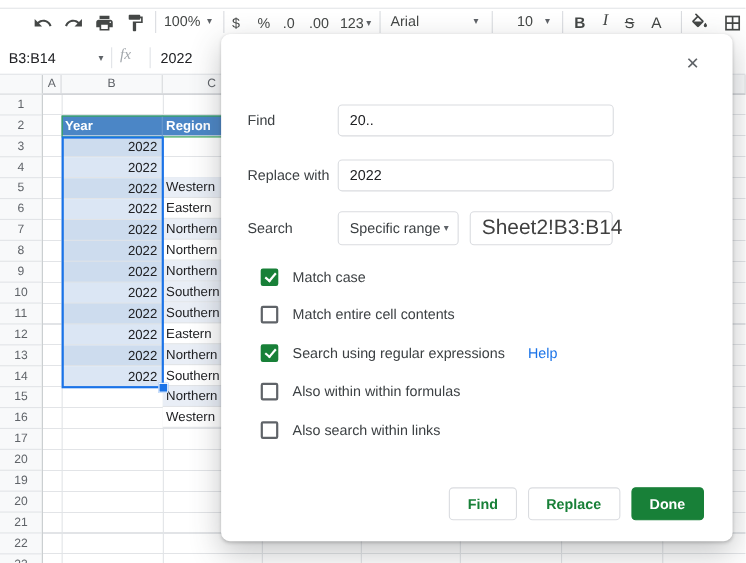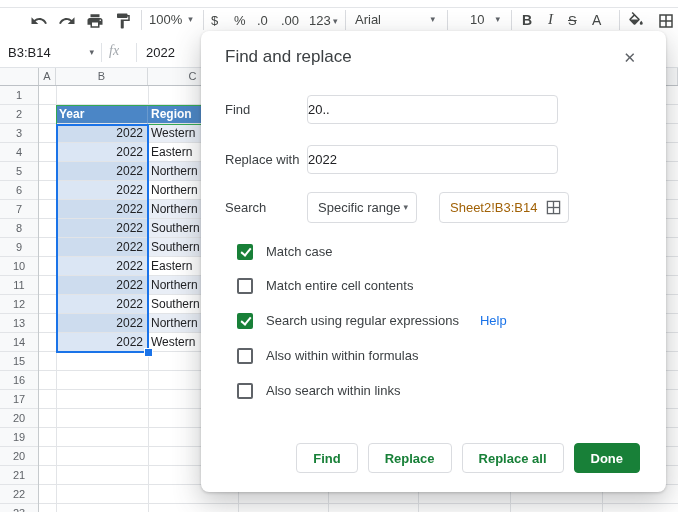--- a/index.html
+++ b/index.html
@@ -43,46 +43,46 @@
   .rownums{position:absolute;left:0;top:18px;width:39px;bottom:0;background:#f8f9fa;
      border-right:1px solid #c6cacd;box-sizing:border-box;z-index:3;}
   .rn{height:19px;box-sizing:border-box;border-bottom:1px solid #e2e4e7;text-align:center;
      font-size:11px;color:#5f6368;line-height:18px;}
   .cell{position:absolute;height:19px;box-sizing:border-box;z-index:2;
      border-bottom:1px solid #e2e4e7;border-right:1px solid #e2e4e7;
      font-size:12px;line-height:18px;color:#202124;background:#fff;overflow:hidden;}
   .chdr{background:#4b86c6;color:#fff;font-weight:bold;padding-left:3px;border-right-color:#6a9ace;}
   .yr{left:56px;width:92px;text-align:right;padding-right:4px;background:#dbe6f4;}
   .yr.tint{background:#cddcee;}
-  .rg{left:148px;width:90px;padding-left:3px;}
+  .rg{left:148px;width:90px;padding-left:3px;margin-top:37px;}
   .rg.tint{background:#e9eef6;}
   .green-outline{position:absolute;left:56px;top:37px;width:183px;height:20px;
      border:1px solid #34a853;box-sizing:border-box;z-index:4;pointer-events:none;}
   .sel-border{position:absolute;left:56px;top:56px;width:93px;height:229px;
      border:2px solid #1a73e8;box-sizing:border-box;z-index:4;pointer-events:none;}
   .sel-handle{position:absolute;left:144px;top:280px;width:7px;height:7px;
      background:#1a73e8;border:1px solid #fff;box-sizing:content-box;z-index:5;}
 
   
   .dialog{position:absolute;left:201px;top:31px;width:465px;height:461px;background:#fff;
      border-radius:8px;z-index:10;
      box-shadow:0 1px 3px rgba(0,0,0,.18),0 10px 28px rgba(60,64,67,.30);}
   .dlg-title{position:absolute;left:24px;top:16px;font-size:17px;color:#3c4043;}
   .dlg-close{position:absolute;right:30px;top:18px;font-size:15px;color:#5f6368;cursor:pointer;}
   .frow{position:absolute;left:24px;display:flex;align-items:center;}
   .flabel{width:82px;flex:none;font-size:13px;color:#3c4043;}
   .finput{flex:none;width:251px;height:29px;box-sizing:border-box;border:1px solid #dadce0;
-     border-radius:4px;padding:0 0;font-family:"Liberation Sans",sans-serif;
+     border-radius:4px;padding:0 10px;font-family:"Liberation Sans",sans-serif;
      font-size:13px;color:#202124;outline:none;background:#fff;}
   .fselect{flex:none;width:110px;height:31px;box-sizing:border-box;border:1px solid #dadce0;
      border-radius:4px;display:flex;align-items:center;justify-content:space-between;
      padding:0 8px 0 10px;font-size:13px;color:#3c4043;cursor:pointer;}
   .frange{flex:none;width:130px;height:31px;box-sizing:border-box;border:1px solid #dadce0;
      border-radius:4px;display:flex;align-items:center;justify-content:space-between;
-     padding:0 7px 0 10px;font-size:13px;color:#a16207;margin-left:22px;}
+     padding:0 7px 0 10px;font-size:19px;color:#404040;margin-left:10px;}
   .gridico{width:15px;height:15px;fill:none;stroke:#5f6368;stroke-width:1.4;}
   .cbrow{position:absolute;left:36px;height:17px;display:flex;align-items:center;gap:13px;}
   .cb{width:16px;height:16px;flex:none;box-sizing:border-box;border:2px solid #5f6368;
      border-radius:2px;background:#fff;position:relative;cursor:pointer;}
   .cb.checked{background:#188038;border-color:#188038;}
   .cb.checked::after{content:"";position:absolute;left:4px;top:0.5px;width:4px;height:8px;
      border:solid #fff;border-width:0 2px 2px 0;transform:rotate(40deg);}
   .cblabel{font-size:13px;color:#3c4043;}
   .help{font-size:13px;color:#1a73e8;margin-left:8px;text-decoration:none;cursor:pointer;}
   .status{position:absolute;left:24px;top:377px;font-size:13px;font-weight:bold;color:#202124;}
@@ -245,21 +245,20 @@
     <div class="cell rg tint" style="top:246px">Northern</div>
     <div class="cell yr" style="top:265px">2022</div>
     <div class="cell rg" style="top:265px">Western</div>
 
     <div class="green-outline"></div>
     <div class="sel-border"></div>
     <div class="sel-handle"></div>
   </div>
 
   <div class="dialog">
-    <div class="dlg-title">Find and replace</div>
     <div class="dlg-close">✕</div>
 
     <div class="frow" style="top:64px;height:29px">
       <div class="flabel">Find</div>
       <input class="finput" value="20.." style="">
     </div>
 
     <div class="frow" style="top:114px;height:29px">
       <div class="flabel">Replace with</div>
       <input class="finput" value="2022" style="">
@@ -300,18 +299,17 @@
     </div>
     <div class="cbrow" style="top:351px">
       <span class="cb"></span>
       <span class="cblabel">Also search within links</span>
     </div>
 
 
     <div class="btnrow">
       <button class="gbtn">Find</button>
       <button class="gbtn">Replace</button>
-      <button class="gbtn">Replace all</button>
       <button class="gbtn primary">Done</button>
     </div>
   </div>
 
 </div>
 
 </body></html>

